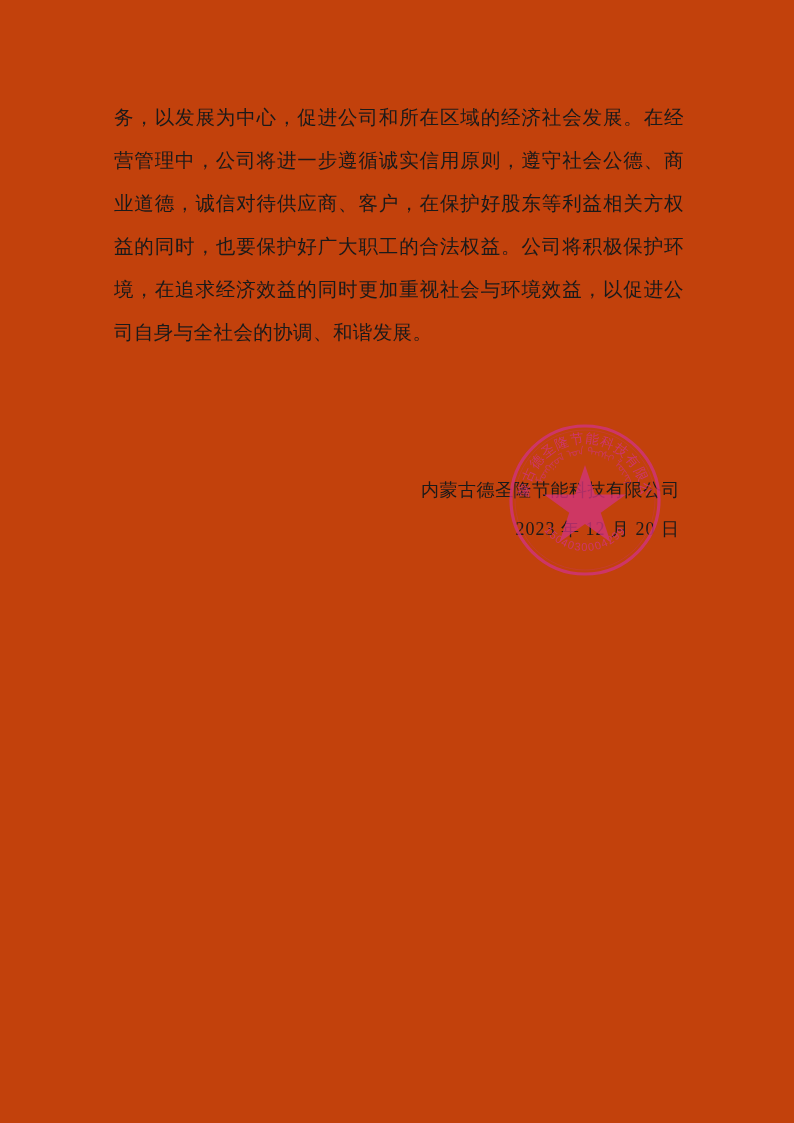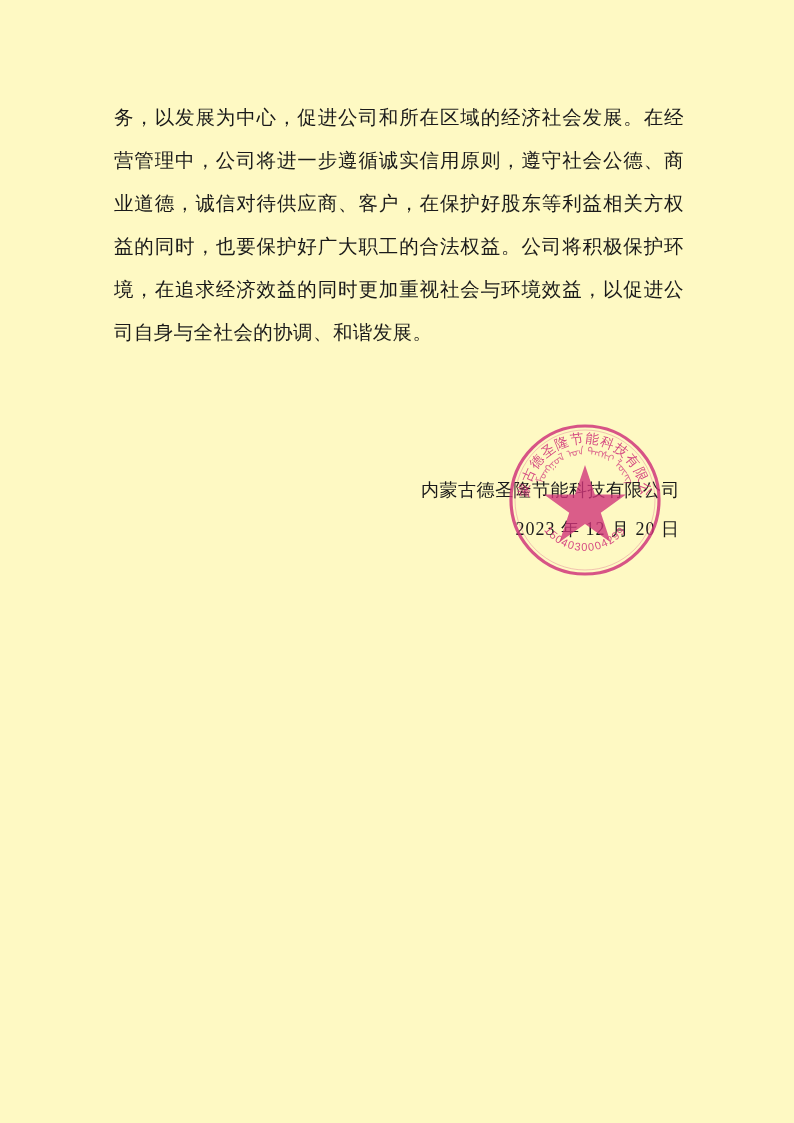--- a/index.html
+++ b/index.html
@@ -13,21 +13,21 @@
     height: 1123px;
     position: relative;
     font-family: "Liberation Serif", "DejaVu Serif", serif;
     color: #1b1b1b;
     overflow: hidden;
   }
 
   .page {
     position: absolute;
     inset: 0;
-    background: #fef9c3;
+    background: #c2410c;
     padding-left: 47px;
   }
 
   
   .doc-body {
     position: absolute;
     left: 114px;
     top: 96px;
     width: 570px;
   }

